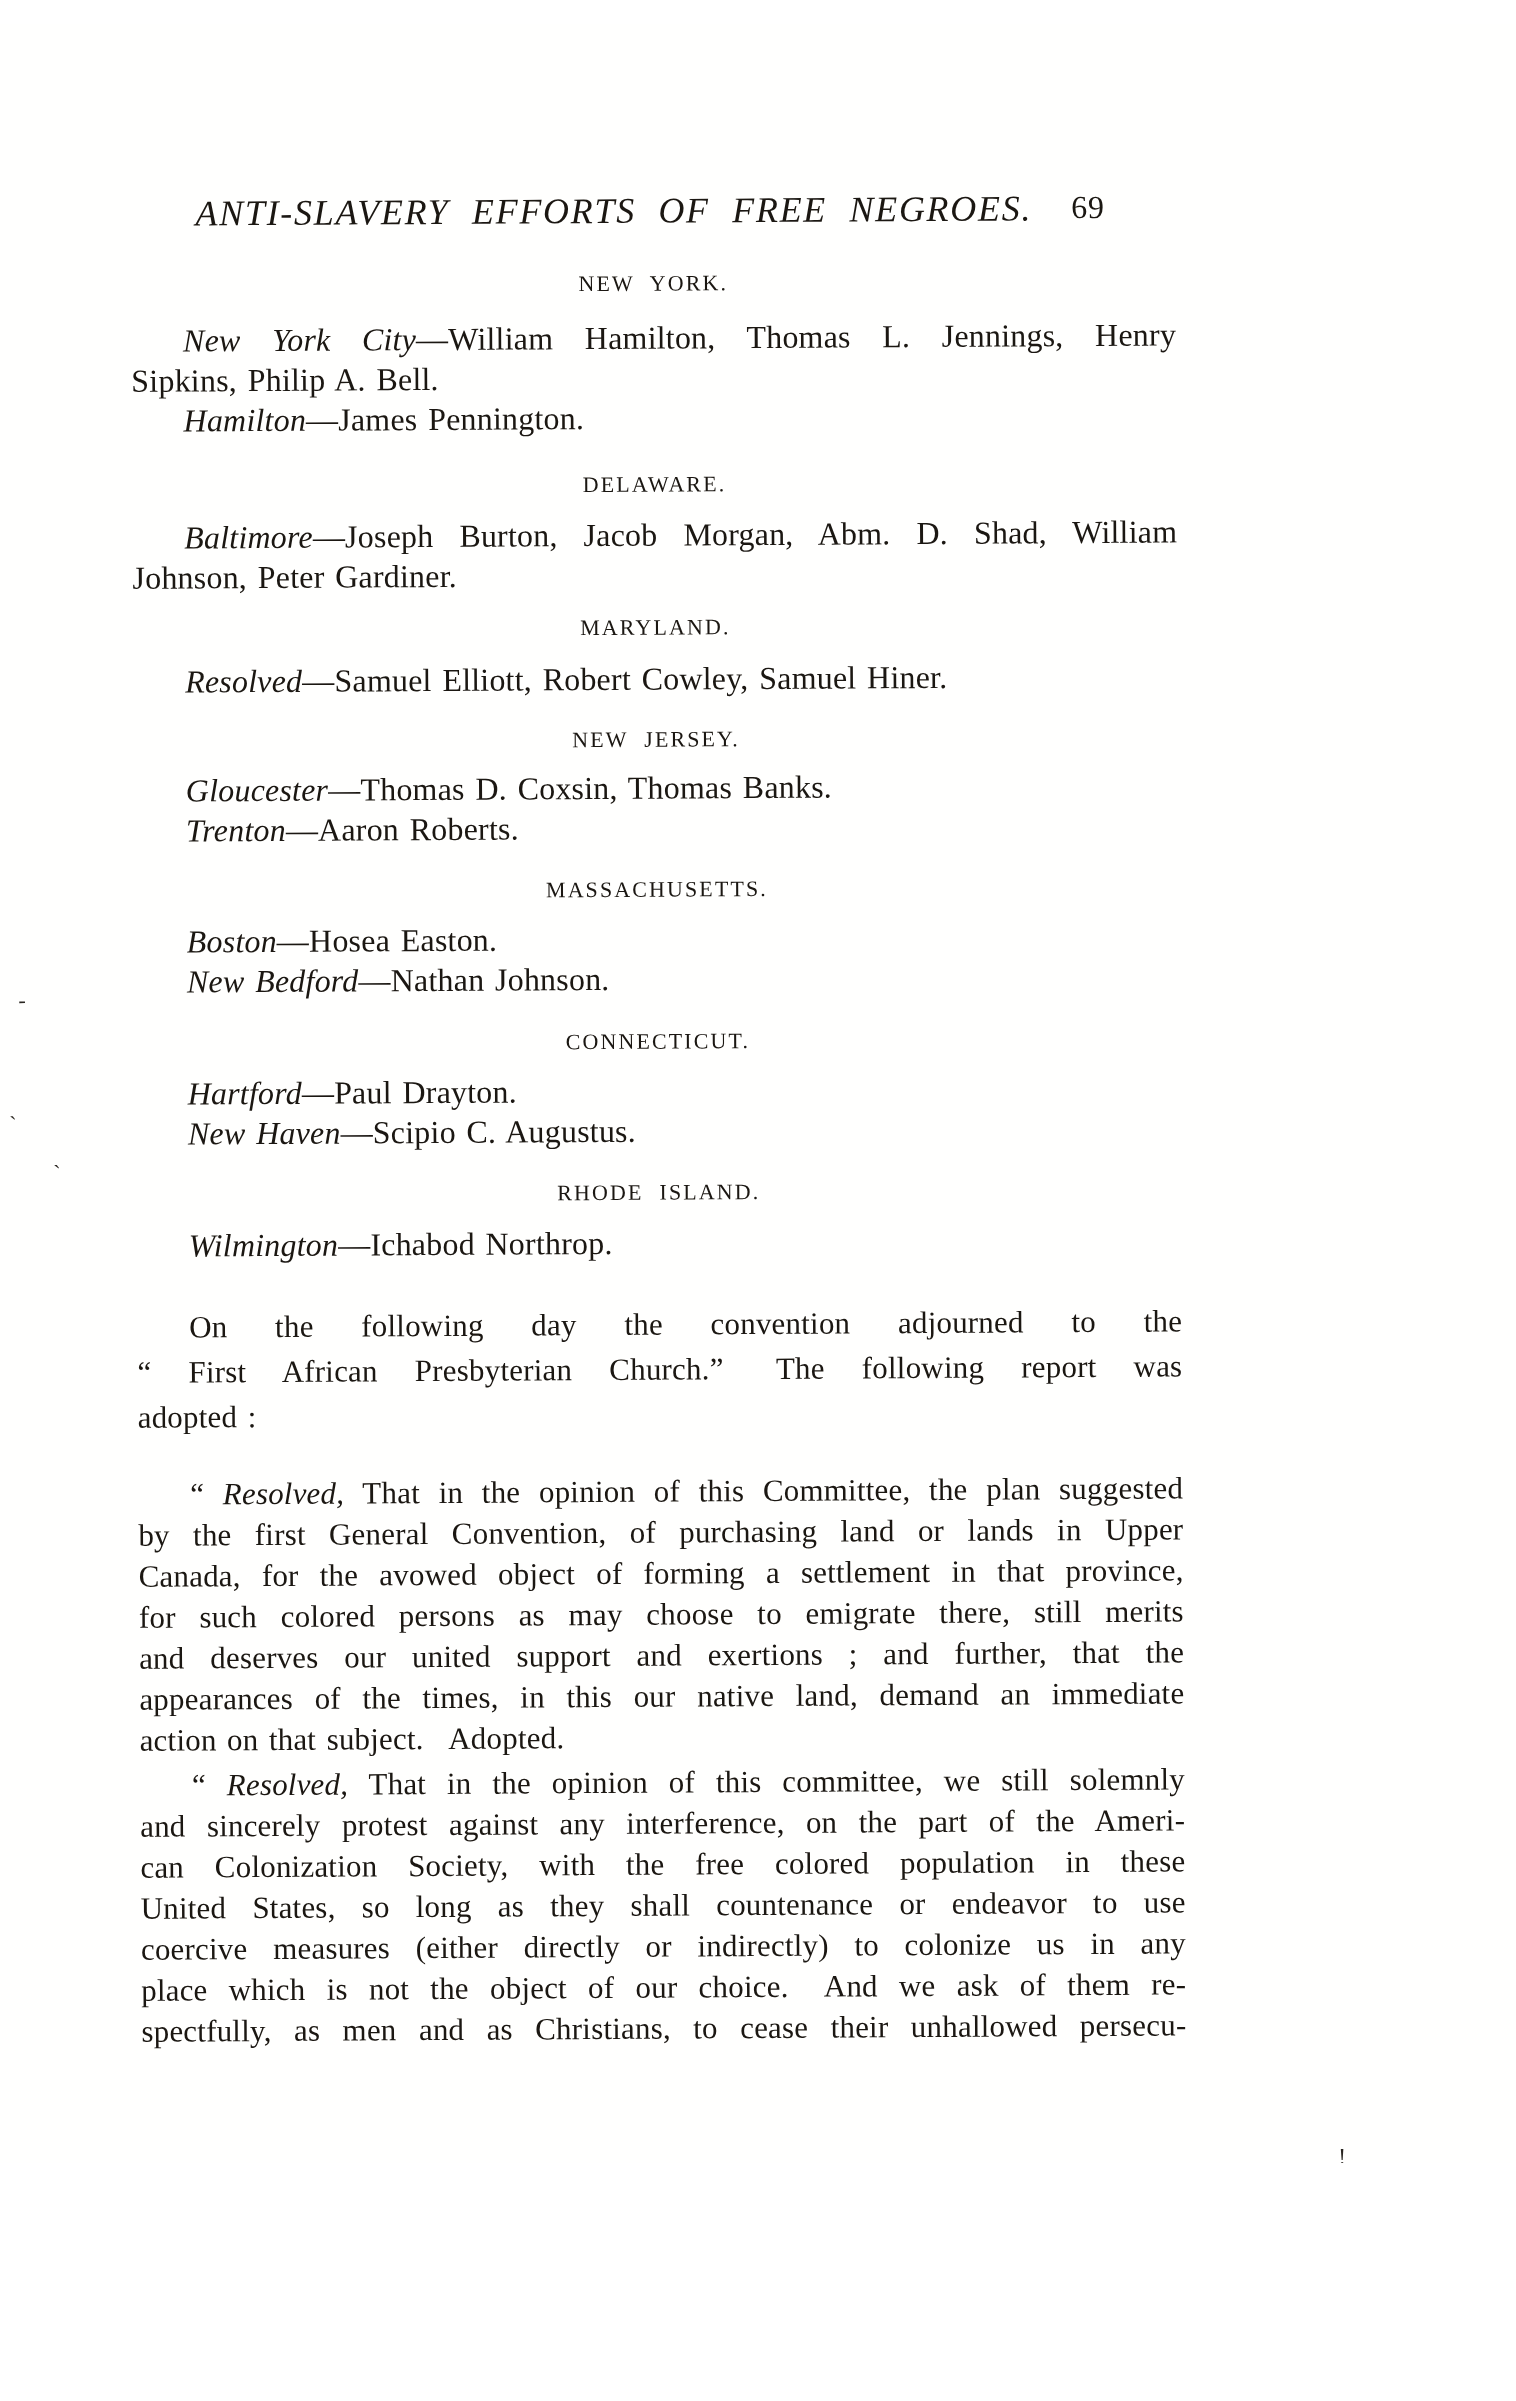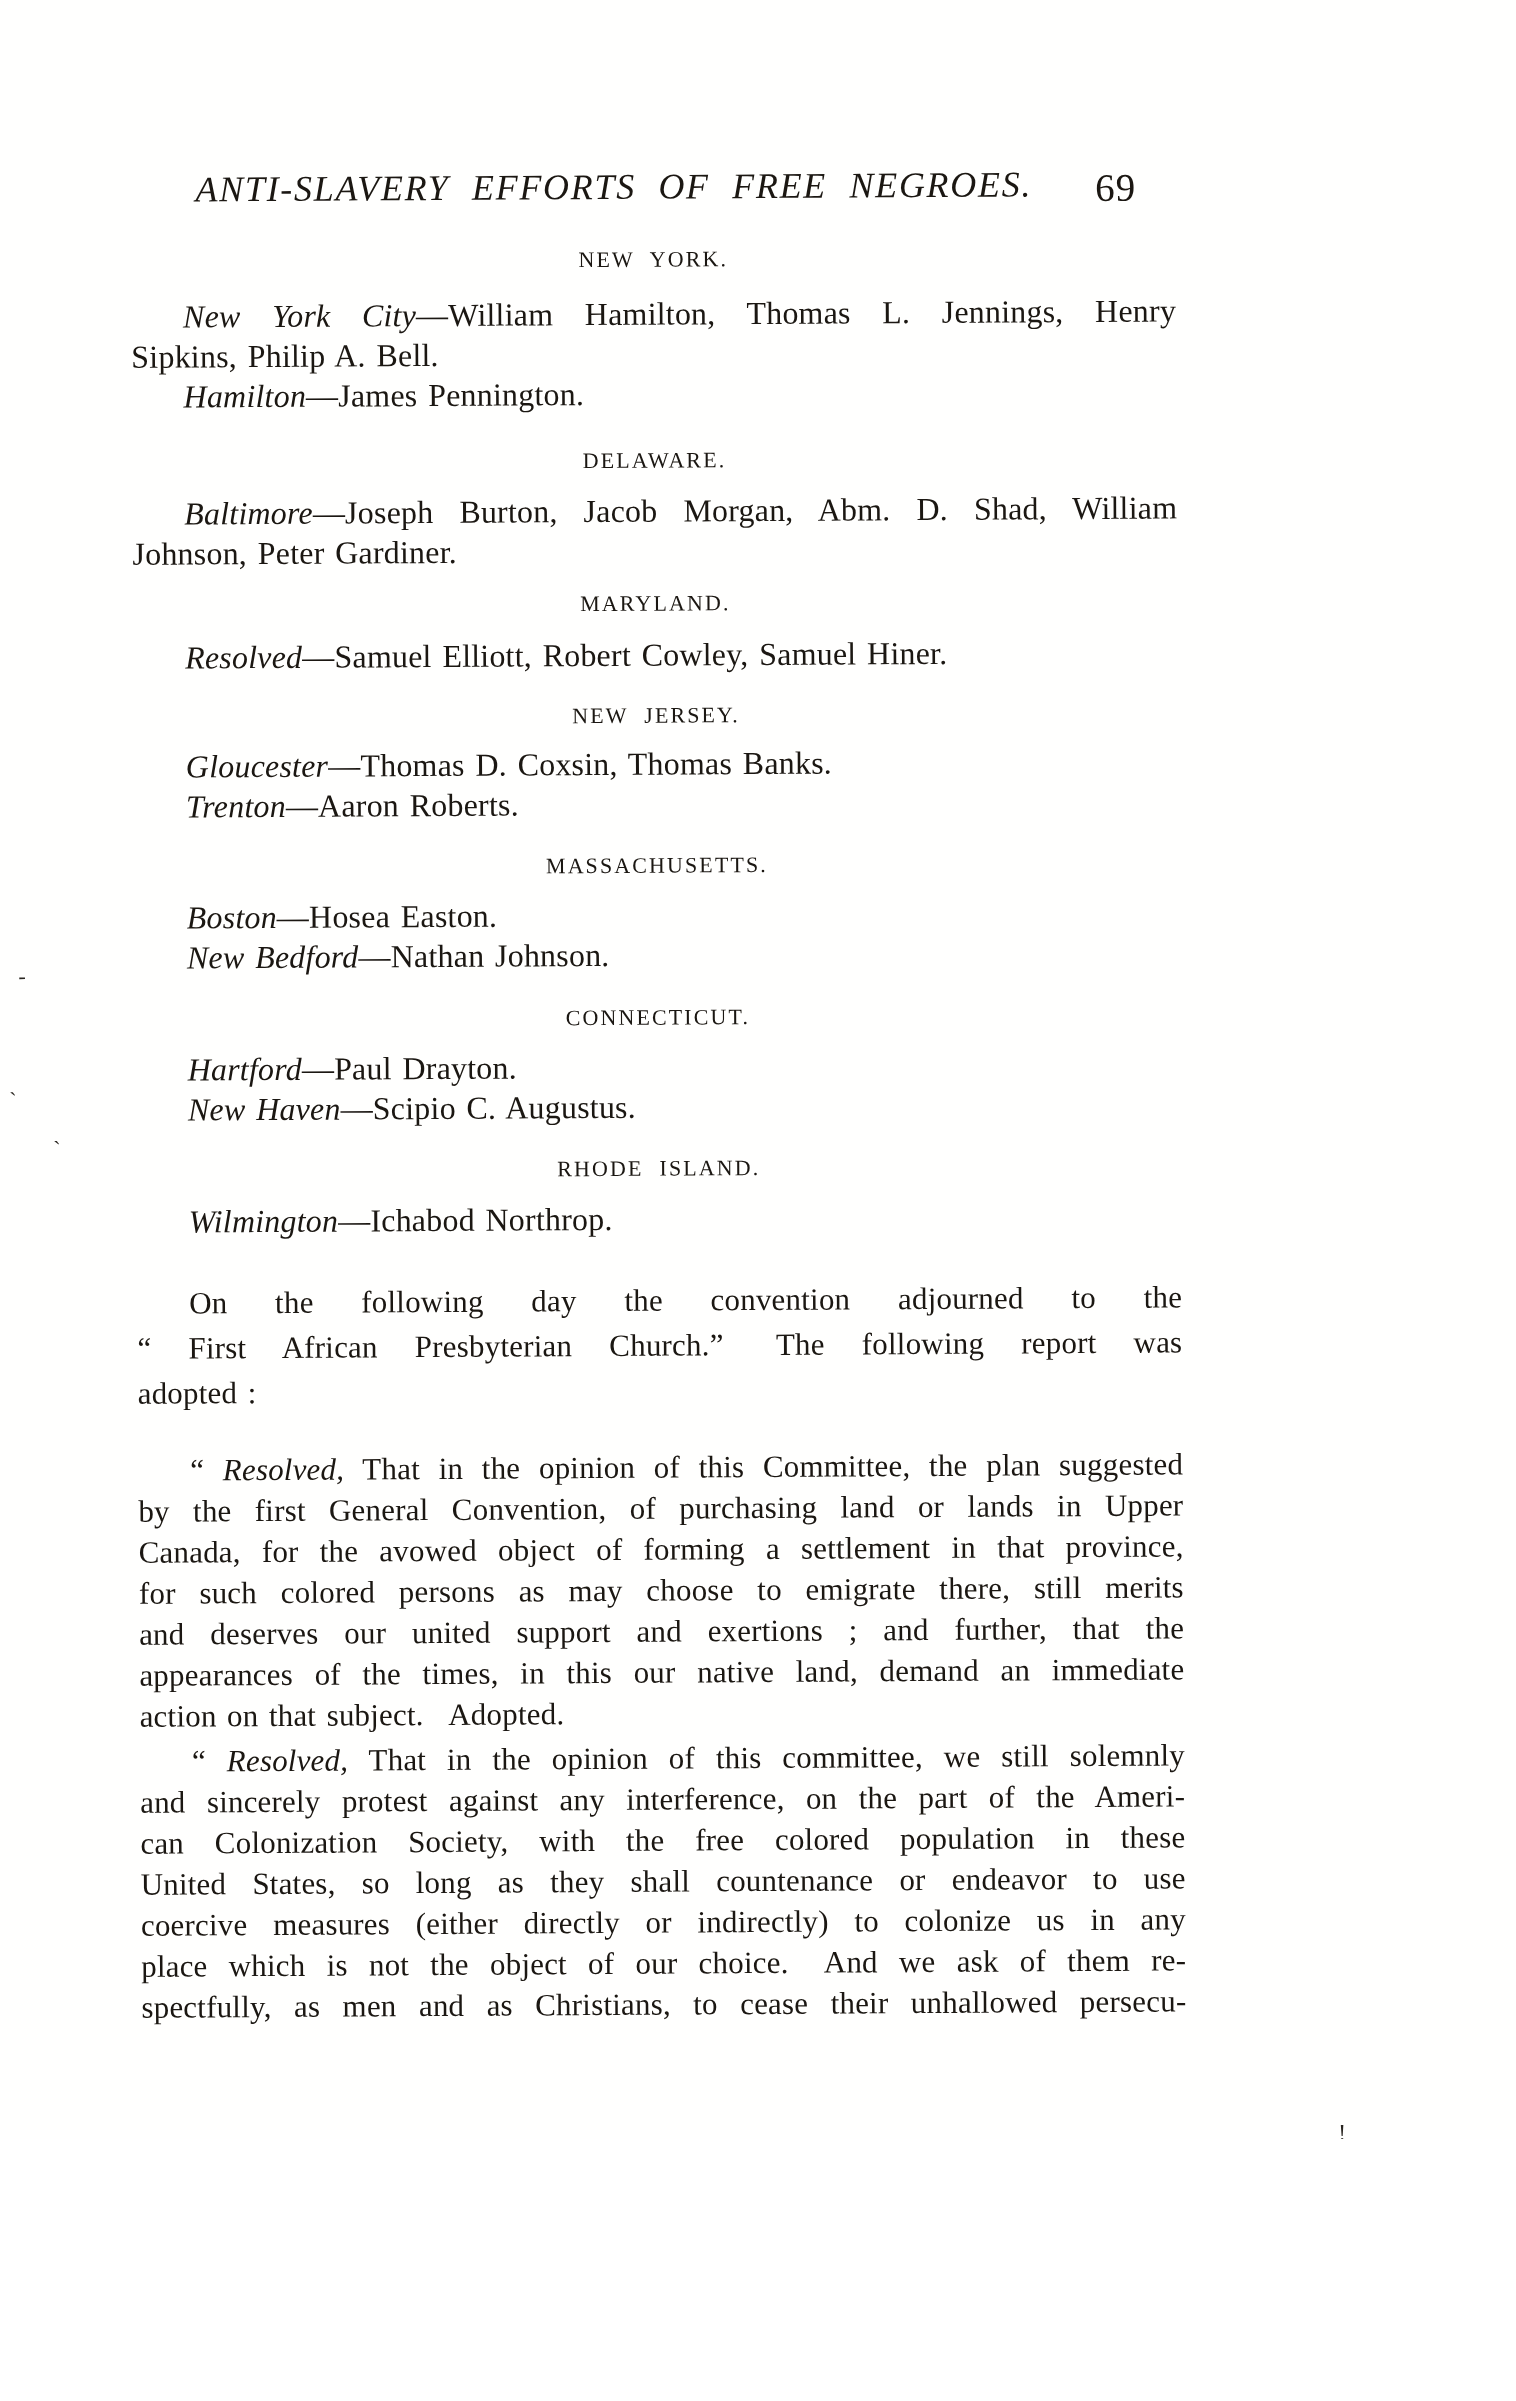--- a/index.html
+++ b/index.html
@@ -4,20 +4,21 @@
 <style>
   html, body { margin: 0; padding: 0; background: #ffffff; }
   .page {
     position: relative;
     width: 1517px;
     height: 2139px;
     background: #fffffe;
     overflow: hidden;
     font-family: "Liberation Serif", "DejaVu Serif", serif;
     color: #1b1712;
+    margin-top: 24px;
   }
   .tilt {
     position: absolute;
     inset: 0;
     transform: rotate(-0.35deg);
     transform-origin: 50% 45%;
   }
   .block {
     position: absolute;
     left: 135px;
@@ -28,23 +29,23 @@
     width: 967px;
     text-align: center;
     font-style: italic;
     font-size: 36px;
     letter-spacing: 1.7px;
     word-spacing: 11.8px;
     white-space: nowrap;
   }
   .pagenum {
     position: absolute;
-    left: 1100px;
+    left: 1076px;
     top: 167px;
-    font-size: 39px;
+    font-size: 32px;
     letter-spacing: 0.8px;
   }
   .sec-heading {
     font-size: 22px;
     letter-spacing: 2.1px;
     word-spacing: 8.4px;
     text-align: center;
     white-space: nowrap;
   }
   .entries { font-size: 32px; line-height: 40px; }

